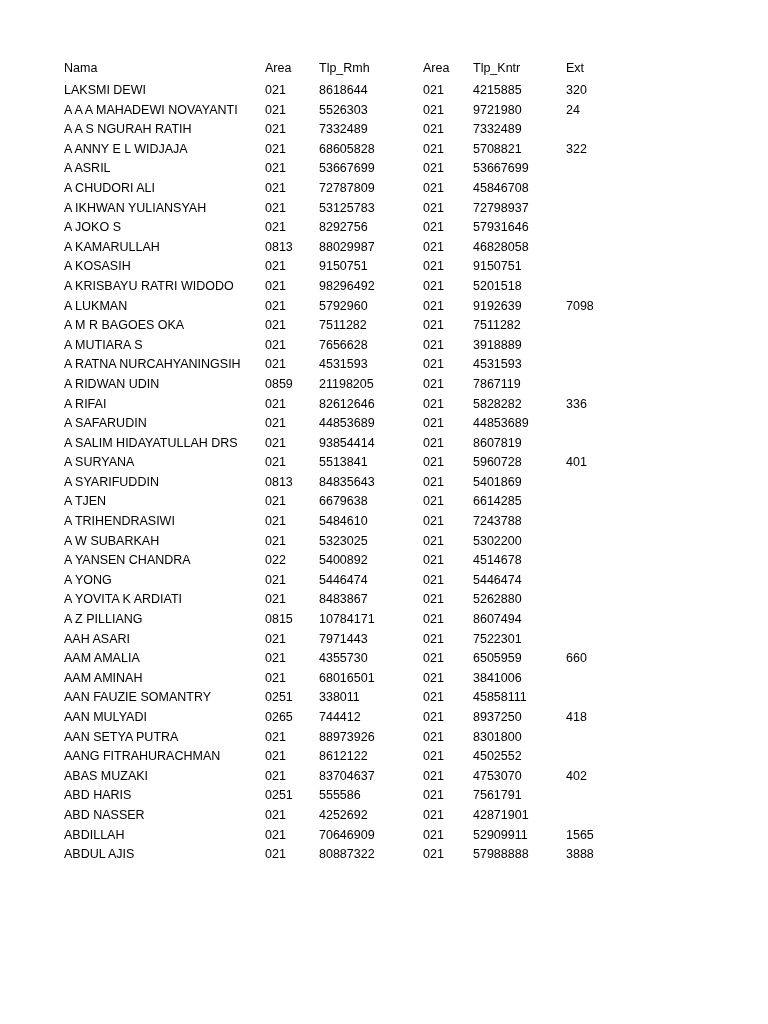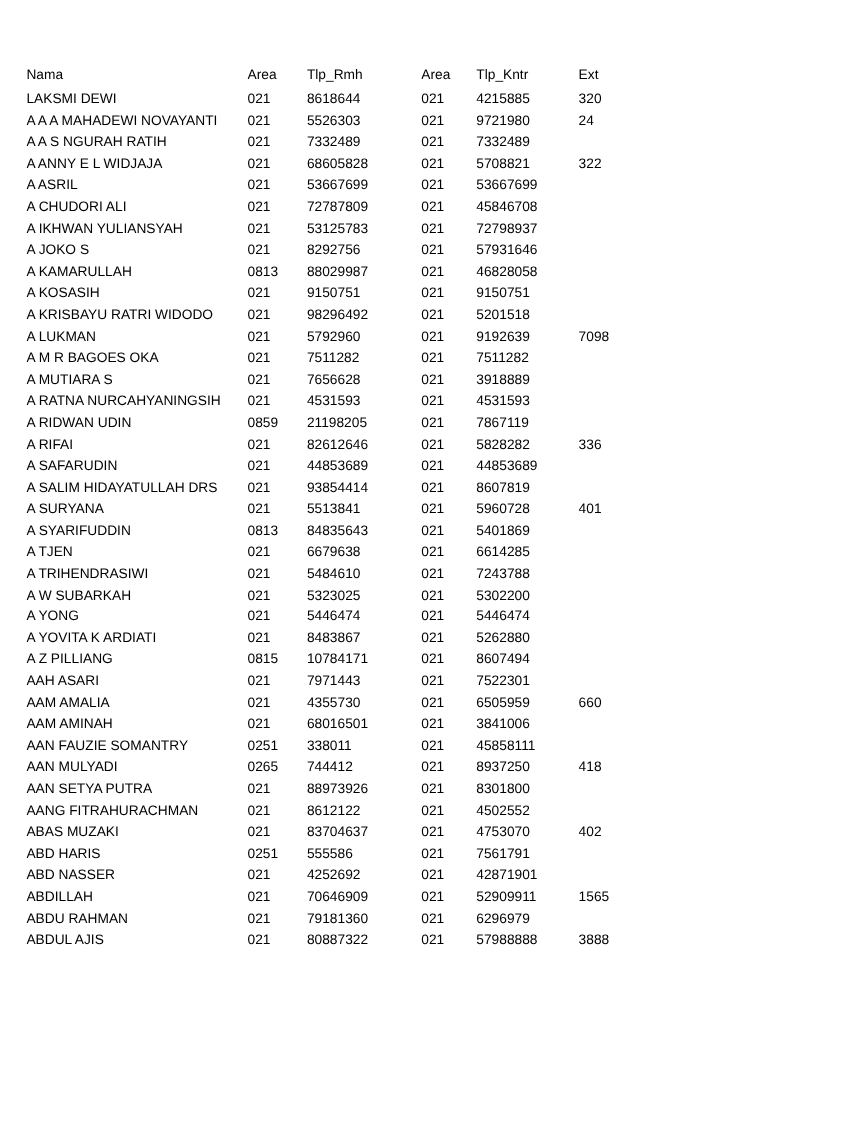--- a/index.html
+++ b/index.html
@@ -12,21 +12,21 @@
     height: 1024px;
     font-family: "Liberation Sans", sans-serif;
     color: #000000;
     overflow: hidden;
   }
   .page {
     position: relative;
     width: 768px;
     height: 1024px;
     box-sizing: border-box;
-    padding: 62px 0 0 24px;
+    padding: 62px 0 0 64px;
   }
   table.directory {
     border-collapse: collapse;
     font-size: 12.5px;
     line-height: 1;
   }
   table.directory th,
   table.directory td {
     text-align: left;
     font-weight: normal;
@@ -551,20 +551,40 @@
           </td>
           <td>
             <span class="cell">5302200</span>
           </td>
           <td>
             <span class="cell"></span>
           </td>
         </tr>
         <tr>
           <td>
+            <span class="cell">A YANSEN CHANDRA</span>
+          </td>
+          <td>
+            <span class="cell">022</span>
+          </td>
+          <td>
+            <span class="cell">5400892</span>
+          </td>
+          <td>
+            <span class="cell">021</span>
+          </td>
+          <td>
+            <span class="cell">4514678</span>
+          </td>
+          <td>
+            <span class="cell"></span>
+          </td>
+        </tr>
+        <tr>
+          <td>
             <span class="cell">A YONG</span>
           </td>
           <td>
             <span class="cell">021</span>
           </td>
           <td>
             <span class="cell">5446474</span>
           </td>
           <td>
             <span class="cell">021</span>
@@ -827,40 +847,20 @@
             <span class="cell">70646909</span>
           </td>
           <td>
             <span class="cell">021</span>
           </td>
           <td>
             <span class="cell">52909911</span>
           </td>
           <td>
             <span class="cell">1565</span>
-          </td>
-        </tr>
-        <tr>
-          <td>
-            <span class="cell">ABDU RAHMAN</span>
-          </td>
-          <td>
-            <span class="cell">021</span>
-          </td>
-          <td>
-            <span class="cell">79181360</span>
-          </td>
-          <td>
-            <span class="cell">021</span>
-          </td>
-          <td>
-            <span class="cell">6296979</span>
-          </td>
-          <td>
-            <span class="cell"></span>
           </td>
         </tr>
         <tr>
           <td>
             <span class="cell">ABDUL AJIS</span>
           </td>
           <td>
             <span class="cell">021</span>
           </td>
           <td>

